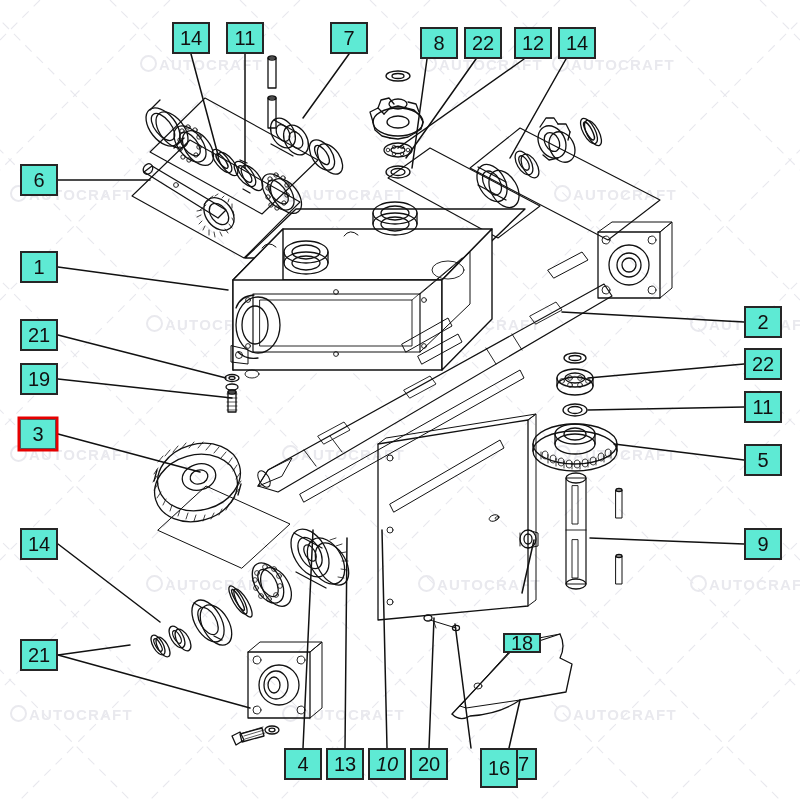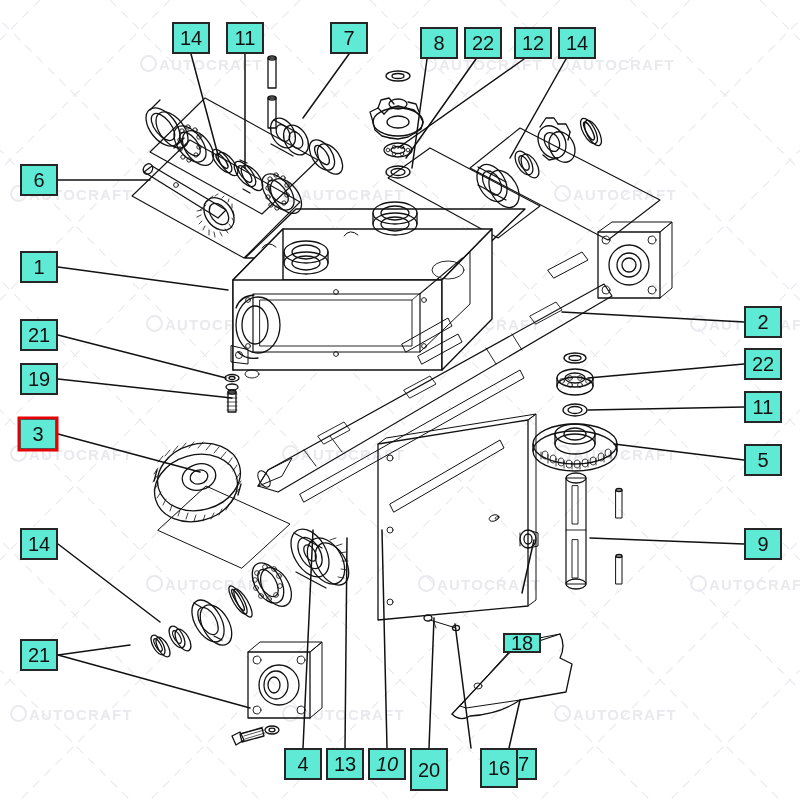--- a/index.html
+++ b/index.html
@@ -654,21 +654,21 @@
       </div>
       <div class="callout" style="left: 284px; top: 748px; width: 38px; height: 32px;">
         <span>4</span>
       </div>
       <div class="callout" style="left: 326px; top: 748px; width: 38px; height: 32px;">
         <span>13</span>
       </div>
       <div class="callout" style="left: 368px; top: 748px; width: 38px; height: 32px; font-style: italic;">
         <span>10</span>
       </div>
-      <div class="callout" style="left: 410px; top: 748px; width: 38px; height: 43px;">
+      <div class="callout" style="left: 410px; top: 748px; width: 38px; height: 32px;">
         <span>20</span>
       </div>
       <div class="callout" style="left: 452px; top: 748px; width: 38px; height: 32px; margin-left: 47px;">
         <span>17</span>
       </div>
       <div class="callout" style="left: 480px; top: 748px; width: 38px; height: 40px;">
         <span>16</span>
       </div>
     </div>
 

